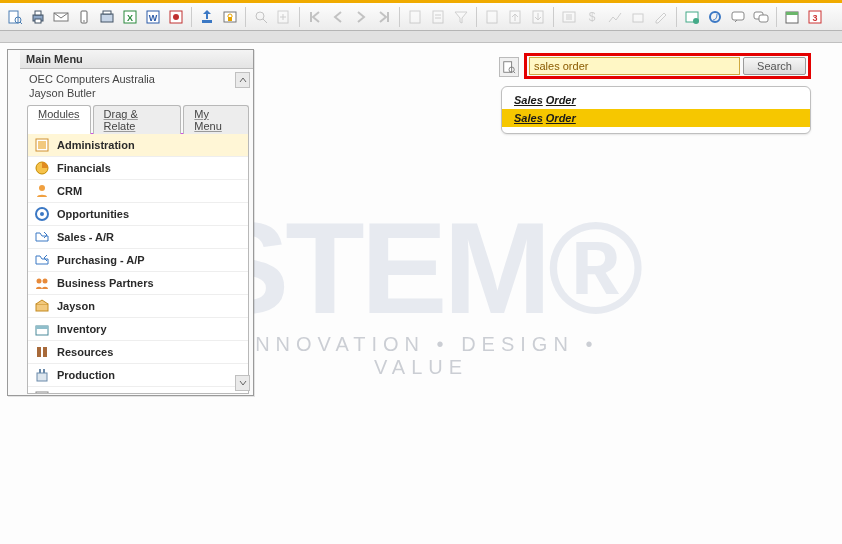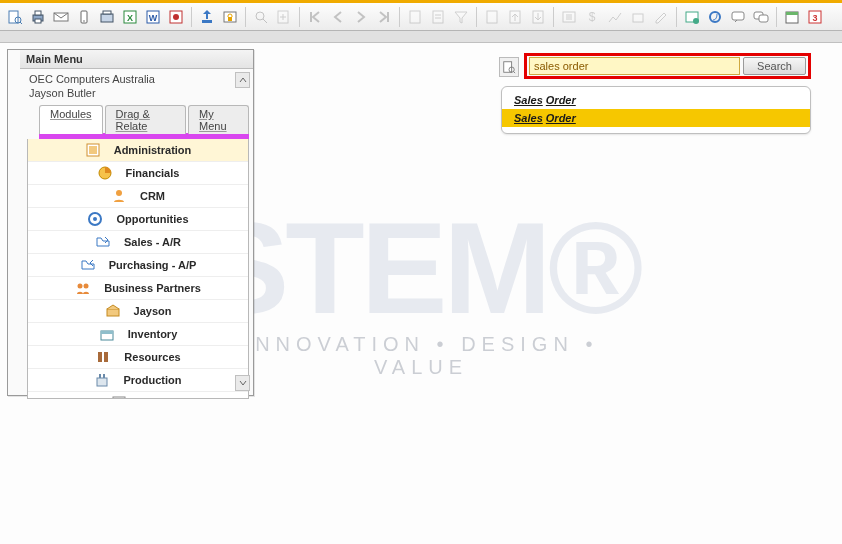--- a/index.html
+++ b/index.html
@@ -35,26 +35,26 @@
 .watermark .tag { font-size: 20px; letter-spacing: 6px; color: rgba(90,100,120,.3); margin-top: 6px; font-weight: 500; }
 
 
 .win {
   position: absolute; left: 7px; top: 6px; width: 247px; height: 347px;
   background: #fafafa; border: 1px solid #9a9a9a; box-shadow: 1px 1px 0 rgba(0,0,0,.1); padding-left: 12px;
 }
 .win-title { background: linear-gradient(#f4f4f4,#e4e4e4); border-bottom: 1px solid #bdbdbd; padding: 3px 6px; font-weight: bold; color: #333; }
 .win-body { padding: 3px 0 0 3px; height: calc(100% - 20px); position: relative; }
 .company-line { padding: 1px 6px; color: #444; }
-.tabs { display: flex; gap: 2px; margin: 4px 4px 0 16px; border-bottom: 6px solid #d946ef; }
+.tabs { display: flex; gap: 2px; margin: 4px 4px 0 4px; border-bottom: 1px solid #d946ef; }
 .tab { padding: 2px 10px; border: 1px solid #b8b8b8; border-bottom: none; background: #ededed; border-radius: 3px 3px 0 0; color: #444; position: relative; top: 1px; }
 .tab.active { background: #ffffff; font-weight: normal; }
 .tab span { text-decoration: underline; text-decoration-color: #999; }
 .module-list { margin: 0 4px; border: 1px solid #b8b8b8; border-top: none; background: #fff; height: 260px; overflow-y: auto; }
-.module-item { display: flex; align-items: center; gap: 13px; padding: 3px 6px; border-bottom: 1px solid #eee; cursor: default; justify-content: center; }
+.module-item { display: flex; align-items: center; gap: 7px; padding: 3px 6px; border-bottom: 1px solid #eee; cursor: default; }
 .module-item.sel { background: #fff6d6; }
 .mi-ico { width: 16px; height: 16px; flex: 0 0 16px; }
 .mi-label { font-weight: bold; color: #2a2a2a; }
 .scroll-arrow { position: absolute; right: 3px; width: 15px; height: 16px; background: #eaeaea; border:1px solid #c0c0c0; display:flex; align-items:center; justify-content:center; }
 .scroll-arrow.up{ top:3px; } .scroll-arrow.down{ bottom:3px; }
 
 
 .search-icon-btn { position: absolute; right: 323px; top: 14px; width: 20px; height: 20px; background:#f0f0f0; border:1px solid #bbb; display:flex;align-items:center;justify-content:center;}
 .search-wrap { position: absolute; right: 31px; top: 10px; width: 287px; height: 26px; border: 3px solid #e40000; display: flex; align-items: center; padding: 1px 2px; background:#fafafa; }
 .search-input { flex: 1; height: 18px; border: 1px solid #cfa93f; background: #fff7c5; padding: 1px 4px; color: #8a5a00; font-size: 11px; outline: none; }

